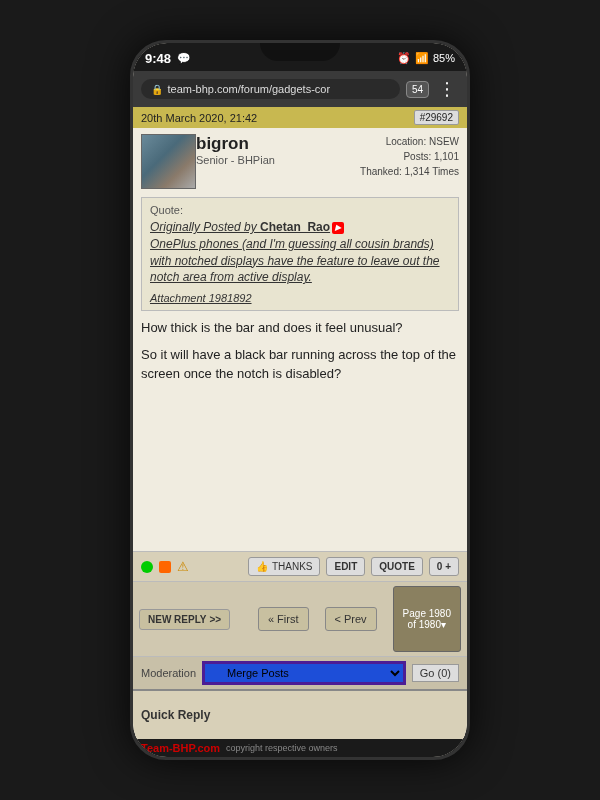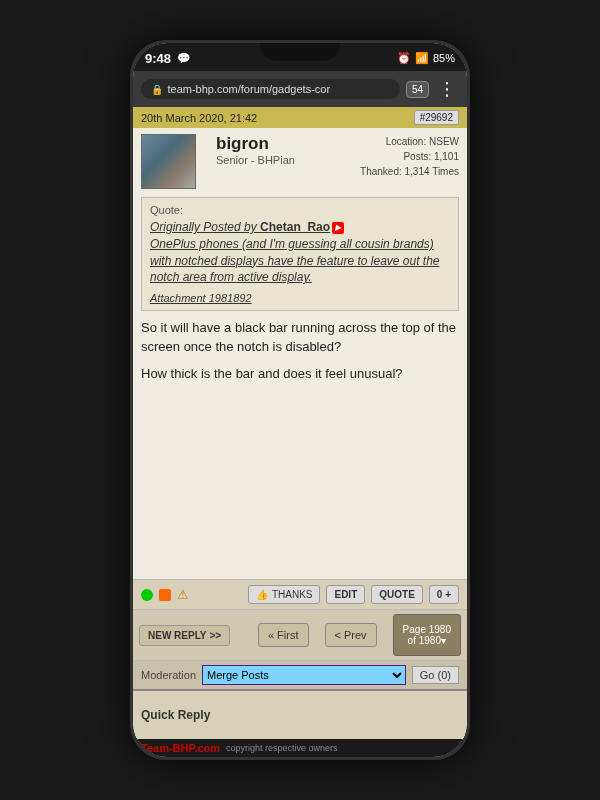--- a/index.html
+++ b/index.html
@@ -140,21 +140,21 @@
       border-radius: 2px;
     }
     
     .post-body {
       padding: 6px 8px;
       background: #f0ece0;
       flex: 1;
     }
     .user-info-row {
       display: flex;
-      gap: 20px;
+      gap: 0;
       margin-bottom: 8px;
     }
     .avatar {
       width: 55px;
       height: 55px;
       background: #888;
       border: 1px solid #666;
       flex-shrink: 0;
       overflow: hidden;
       display: flex;
@@ -318,42 +318,42 @@
       padding: 5px 9px;
       font-size: 11px;
       color: #333;
       cursor: pointer;
     }
     .nav-btn-active {
       background: #8a8060;
       color: white;
       border: 1px solid #666;
       border-radius: 3px;
-      padding: 9px 9px;
+      padding: 21px 9px;
       font-size: 10px;
       cursor: pointer;
     }
     
     .mod-row {
       background: #c8c0a8;
       border-top: 1px solid #bbb;
       padding: 4px 8px;
       display: flex;
       align-items: center;
       gap: 6px;
     }
     .mod-label {
       font-size: 11px;
       color: #444;
     }
     .mod-select {
       font-size: 11px;
-      padding: 2px 0;
-      border: 1px solid #4c1d95;
-      background: #7dd3fc;
+      padding: 2px 18px;
+      border: 3px solid #4c1d95;
+      background: #1d4ed8;
       flex: 1;
     }
     .mod-go-btn {
       background: #ddd;
       border: 1px solid #999;
       padding: 2px 7px;
       font-size: 11px;
       color: #333;
       cursor: pointer;
     }
@@ -439,22 +439,22 @@
         <div class="quote-block">
           <div class="quote-label">Quote:</div>
           <div class="quote-content">
             <span>Originally Posted by </span><span class="quote-author">Chetan_Rao</span><span class="quote-icon">▶</span>
             <br>
             <span>OnePlus phones (and I'm guessing all cousin brands) with notched displays have the feature to leave out the notch area from active display.</span>
           </div>
           <a class="attachment-link">Attachment 1981892</a>
         </div>
 
+        <div class="post-text">How thick is the bar and does it feel unusual?</div>
         <div class="post-text">So it will have a black bar running across the top of the screen once the notch is disabled?</div>
-        <div class="post-text">How thick is the bar and does it feel unusual?</div>
       </div>
 
       <div class="action-bar">
         <div class="dots-green"></div>
         <div class="dots-orange"></div>
         <span class="dots-warn">⚠</span>
         <div class="spacer"></div>
         <button class="action-btn-thanks">
           <span>👍</span>
           <span>THANKS</span>

